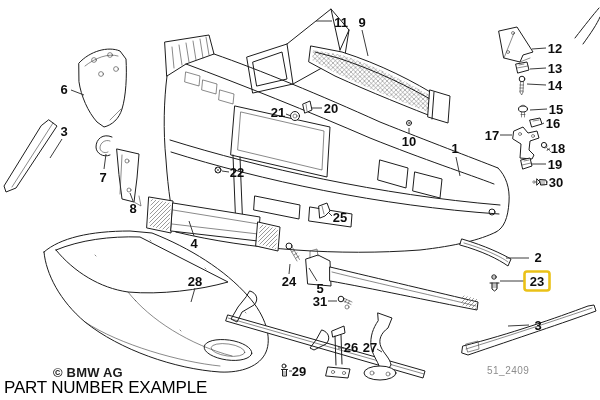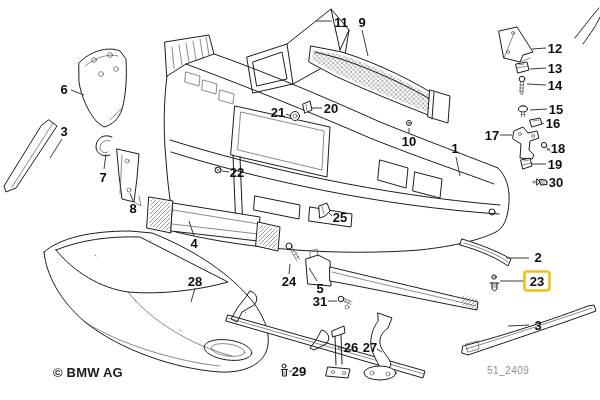--- a/index.html
+++ b/index.html
@@ -386,14 +386,15 @@
           <text x="556" y="182" class="callout">30</text>
         </g>
         <g>
           <line x1="328" y1="301" x2="337" y2="301" class="leader"></line>
           <text x="320" y="301" class="callout">31</text>
         </g>
       </g>
 </svg>
 
 <div class="copyright">© BMW AG</div>
+<div class="caption">PART NUMBER EXAMPLE</div>
 <div class="diagcode">51_2409</div>
 </div>
 
 </body></html>

